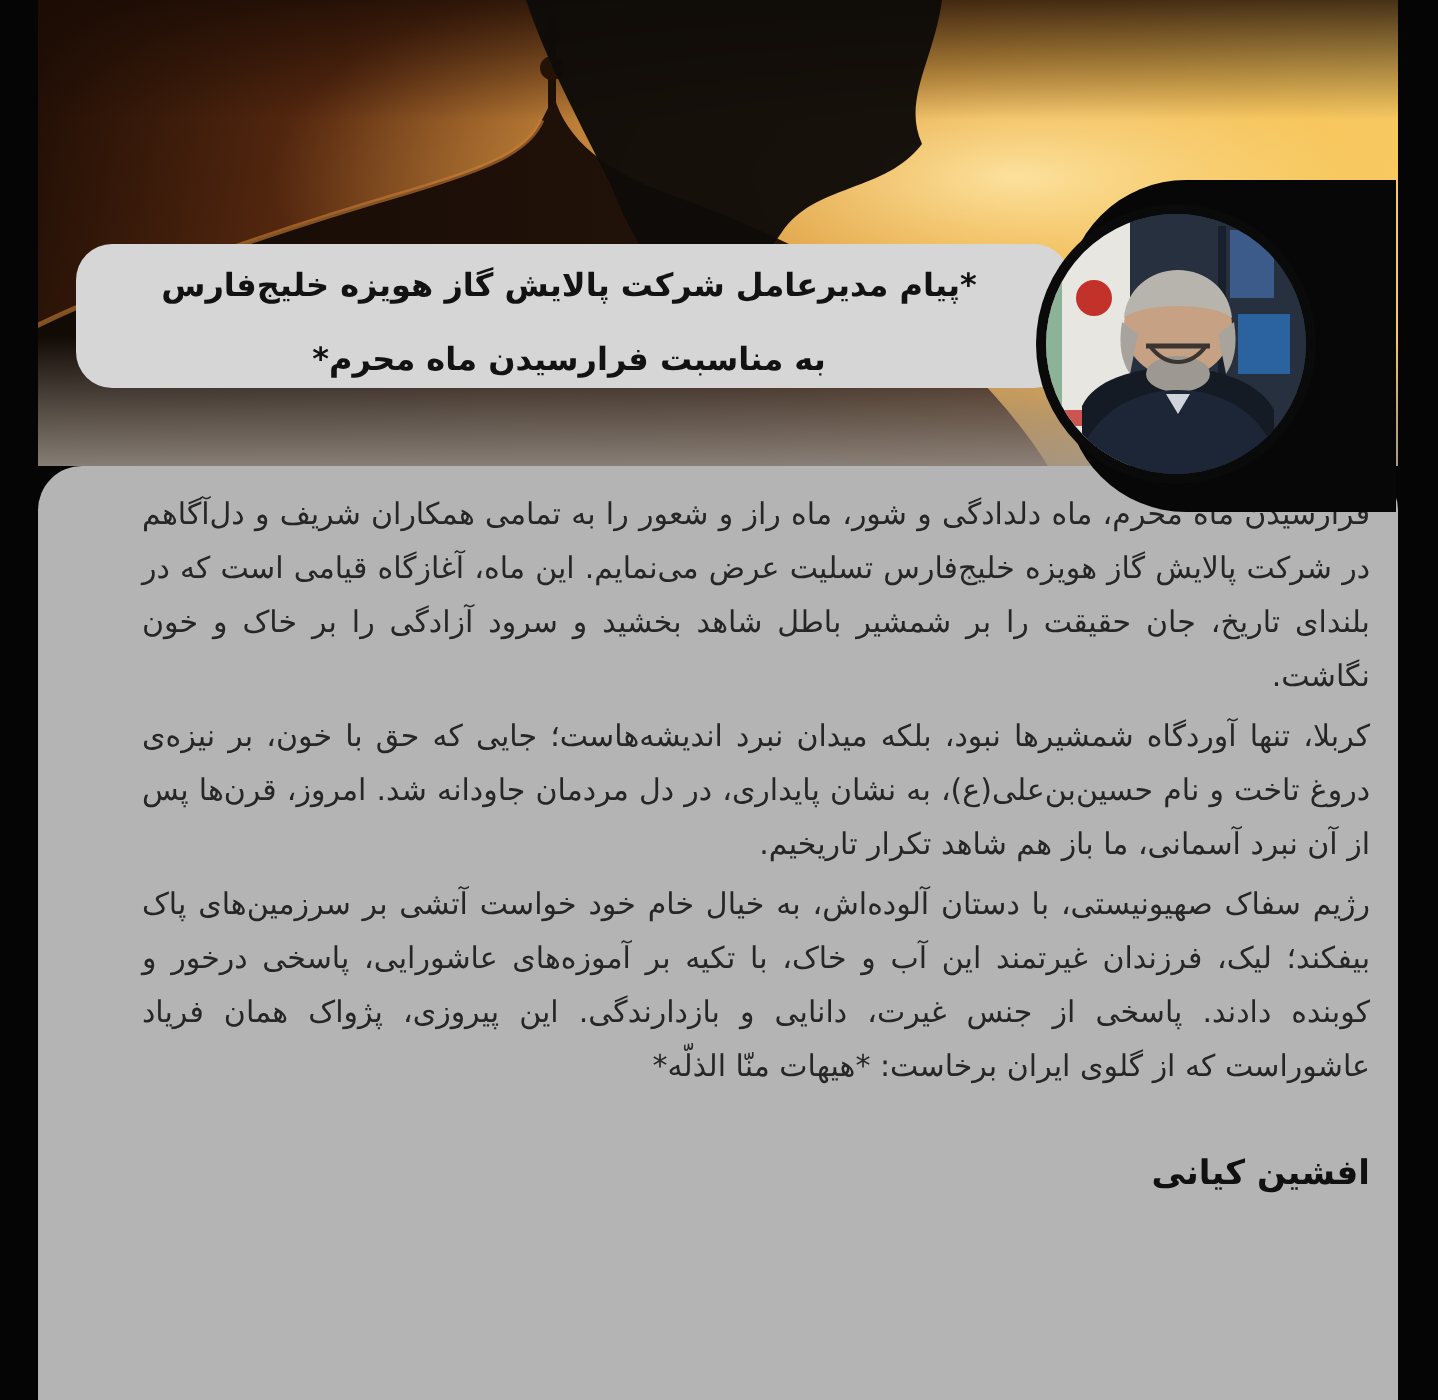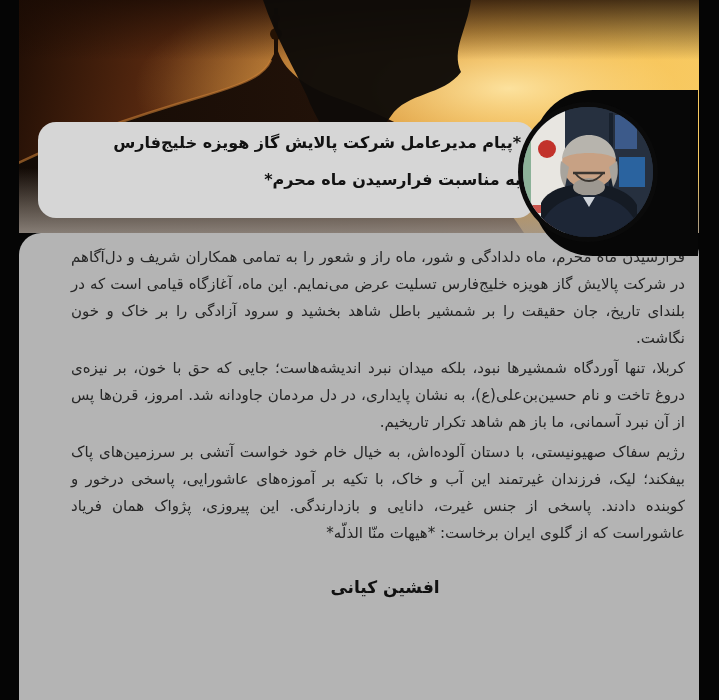--- a/index.html
+++ b/index.html
@@ -8,23 +8,23 @@
     font-family:"DejaVu Sans",sans-serif;
   }
   
   .hero{
     position:absolute;left:19px;top:0;width:680px;height:233px;overflow:hidden;z-index:1;
     background:linear-gradient(100deg,#200e05 0%,#5a2a10 22%,#b06226 45%,#e09a3e 68%,#f6c45c 88%,#f8cd67 100%);
   }
   .hero svg{display:block;width:680px;height:233px;}
   
   .title-card{
-    position:absolute;left:38px;top:122px;width:497px;height:96px;background:#d6d6d6;
+    position:absolute;left:38px;top:122px;width:497px;height:72px;background:#d6d6d6;
     border-radius:18px;z-index:3;direction:rtl;box-sizing:border-box;
-    padding:2px 14px 0 10px;text-align:right;color:#121212;
+    padding:2px 14px 0 10px;text-align:center;color:#121212;
   }
   .title-card .tline{
     font-weight:bold;font-size:16px;line-height:37px;white-space:nowrap;
   }
   
   .avatar-blob{
     position:absolute;left:533px;top:90px;width:165px;height:166px;background:#070707;
     border-radius:60px 0 0 60px;z-index:4;
   }
   .avatar-frame{
@@ -39,21 +39,21 @@
   .message-card{
     position:absolute;left:19px;top:233px;width:680px;height:467px;background:#b4b4b4;
     border-radius:22px 22px 0 0;z-index:2;box-sizing:border-box;
     padding:11px 14px 0 52px;direction:rtl;
   }
   .message-card p{
     margin:0 0 3px 0;font-size:15px;line-height:27px;color:#262626;
     text-align:justify;text-align-last:right;
   }
   .signature{
-    margin-top:30px;direction:rtl;text-align:center;padding-left:14px;
+    margin-top:30px;direction:rtl;text-align:right;padding-left:14px;
     font-weight:bold;font-size:17px;color:#111;
   }
 </style>
 </head>
 <body>
 
 <div class="stage">
 
   <div class="hero">
     <svg viewBox="0 0 680 233" preserveAspectRatio="none">

